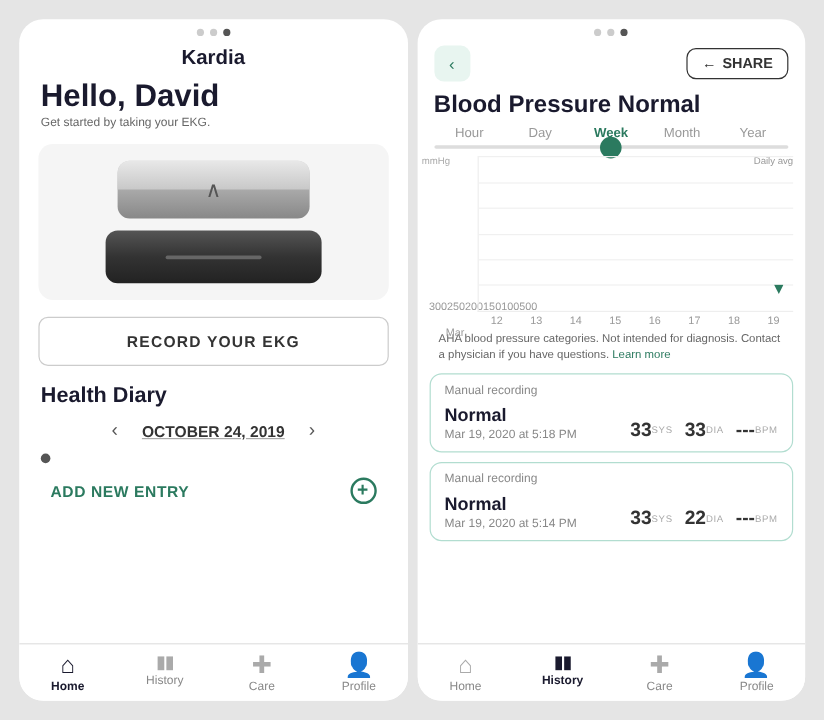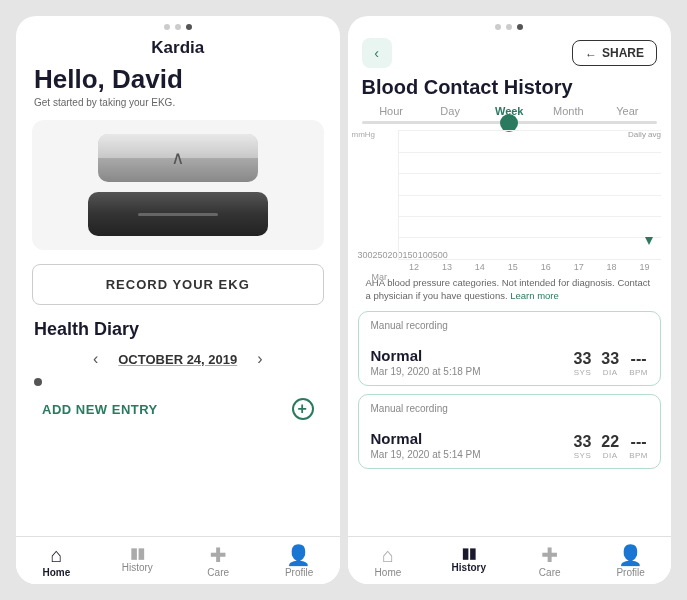--- a/index.html
+++ b/index.html
@@ -409,21 +409,20 @@
       display: flex;
       justify-content: space-between;
       align-items: flex-end;
     }
     .entry-nums {
       display: flex;
       gap: 10px;
     }
     .entry-num-block {
       display: flex;
-      flex-direction: column;
       align-items: center;
       margin-top: 17px;
     }
     .num-value {
       font-size: 16px;
       font-weight: 600;
       color: #333;
     }
     .num-label {
       font-size: 8px;
@@ -501,21 +500,21 @@
   </div>
 
   <div class="right-header-row">
     <div class="back-btn">‹</div>
     <div class="share-btn">
       <span class="share-icon">←</span>
       <span>SHARE</span>
     </div>
   </div>
 
-  <div class="bp-title">Blood Contact History</div>
+  <div class="bp-title">Blood Pressure Normal</div>
 
   <div class="time-labels-row">
     <span class="tlabel">Hour</span>
     <span class="tlabel">Day</span>
     <span class="tlabel sel">Week</span>
     <span class="tlabel">Month</span>
     <span class="tlabel">Year</span>
   </div>
   <div class="time-range-row">
     <div class="time-track">

